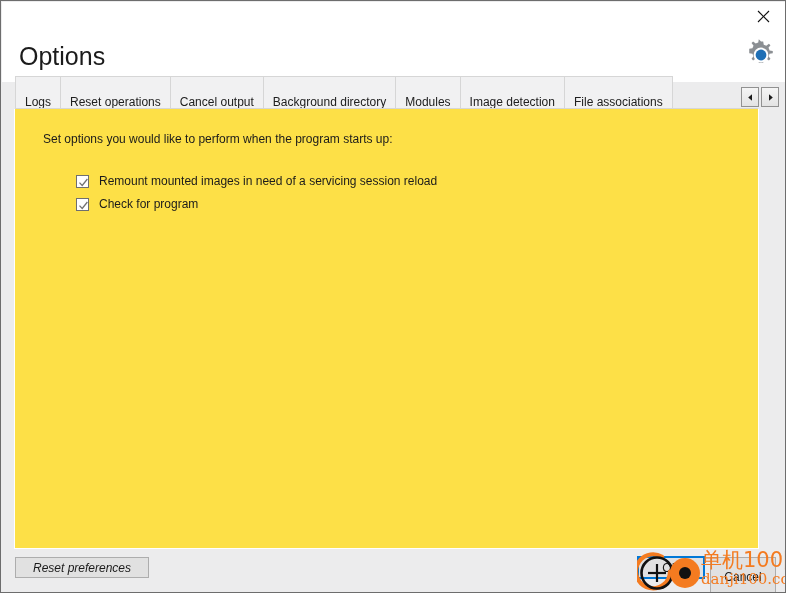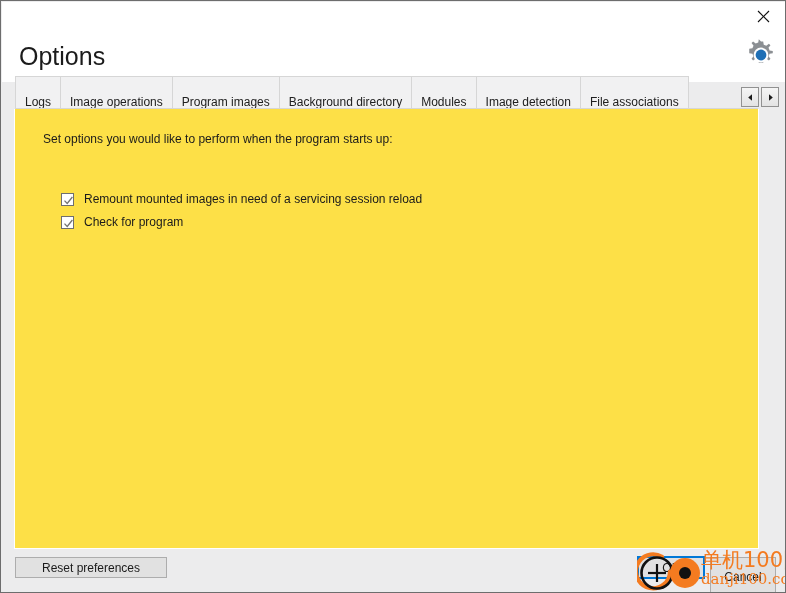--- a/index.html
+++ b/index.html
@@ -137,23 +137,22 @@
     left: 28px;
     top: 23px;
     font-size: 12px;
     color: #1b1b1b;
     white-space: nowrap;
   }
   .check-row {
     position: absolute;
     display: flex;
     align-items: center;
-    left: 46px;
-    cursor: default;
-    margin-top: 18px;
+    left: 61px;
+    cursor: default;
   }
   .check-row.r0 { top: 65px; }
   .check-row.r1 { top: 88px; }
   .cbox {
     width: 13px;
     height: 13px;
     box-sizing: border-box;
     border: 1px solid #6f6f6f;
     background: #ffffff;
     position: relative;
@@ -182,22 +181,23 @@
     font-size: 12px;
     display: flex;
     align-items: center;
     justify-content: center;
     cursor: default;
     pointer-events: auto;
   }
   .btn-reset {
     left: 14px;
     top: 556px;
-    width: 152px;
+    width: 134px;
     height: 21px;
+    font-style: italic;
   }
   .btn-ok {
     left: 637px;
     top: 556px;
     width: 66px;
     height: 21px;
     border: 1px solid #0078d7;
     outline: 1px solid #0078d7;
     background: #e1e1e1;
   }
@@ -267,22 +267,22 @@
         </g>
         <circle cx="17" cy="17" r="7.4" fill="#ffffff"></circle>
         <circle cx="17" cy="17" r="5.4" fill="#1f6fb5"></circle>
       </svg>
     </div>
   </div>
 
   <div class="tabstrip">
     <div class="tabs">
       <div class="tab">Logs</div>
-      <div class="tab">Image operations</div>
-      <div class="tab">Program images</div>
+      <div class="tab">Reset operations</div>
+      <div class="tab">Cancel output</div>
       <div class="tab">Background directory</div>
       <div class="tab">Modules</div>
       <div class="tab">Image detection</div>
       <div class="tab">File associations</div>
 
     </div>
 
     <div class="tab-nav">
       <div class="tab-nav-btn">
         <svg width="9" height="9" viewBox="0 0 9 9">

